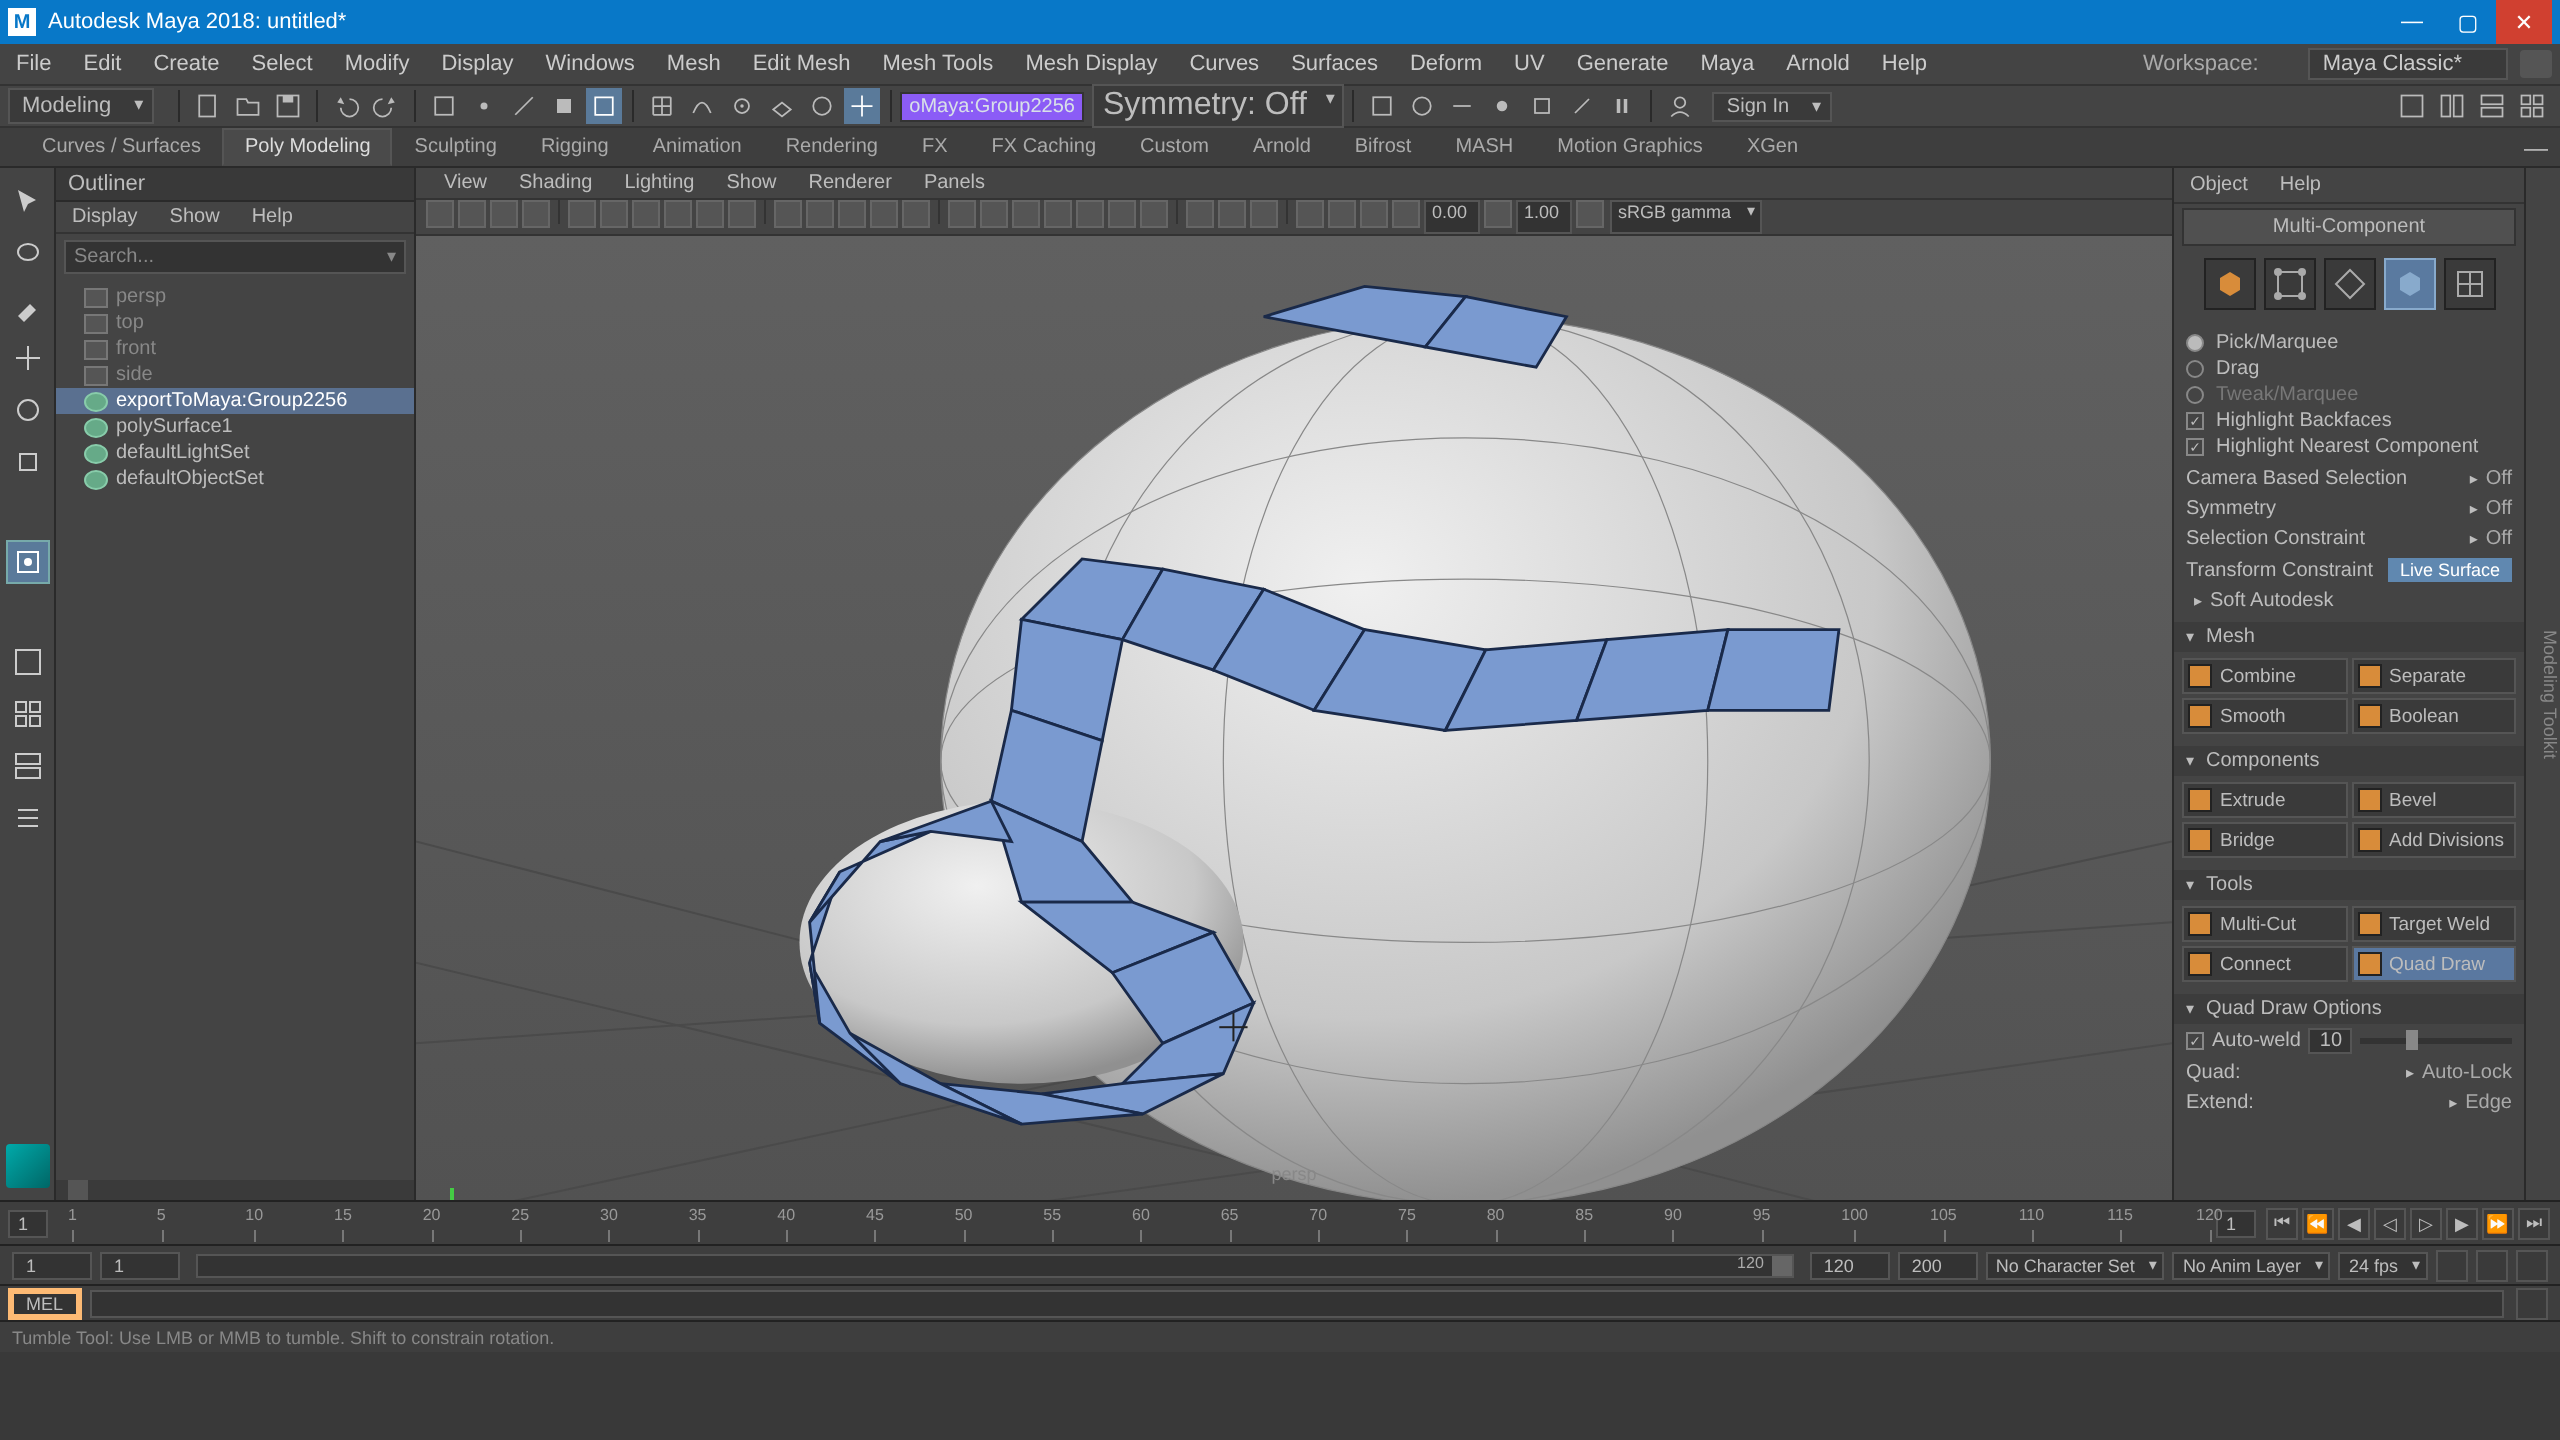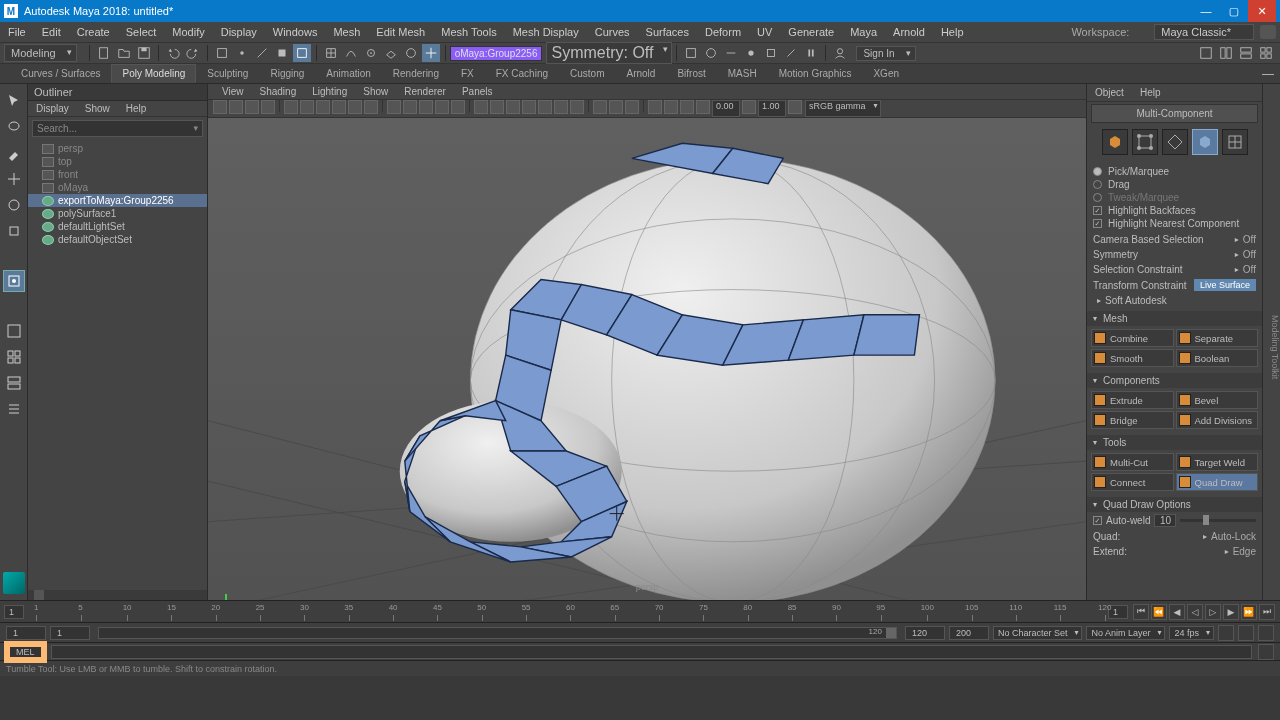--- a/index.html
+++ b/index.html
@@ -118,21 +118,21 @@
   .rangebar { height:20px; background:#3e3e3e; border-top:1px solid #222; display:flex; align-items:center; padding:0 4px; }
   .rfield { background:#333; border:1px solid #555; padding:1px 6px; font-size:9px; min-width:40px; margin:0 2px; }
   .rslider { flex:1; height:12px; background:#333; margin:0 6px; position:relative; border:1px solid #555; }
   .rslider .rthumb { position:absolute; right:0; width:10px; height:100%; background:#666; }
   .rslider .rlbl { position:absolute; right:14px; top:-1px; font-size:8px; color:#aaa; }
   .rsel { background:#333; border:1px solid #555; padding:1px 14px 1px 4px; font-size:9px; position:relative; margin:0 2px; min-width:70px; }
   .rsel::after { content:"▾"; position:absolute; right:3px; font-size:8px; }
   .rbicon { width:16px; height:16px; margin:0 2px; border:1px solid #555; background:#3a3a3a; }
   
   .cmdline { height:18px; background:#3e3e3e; border-top:1px solid #222; display:flex; align-items:center; padding:0 4px; }
-  .cmdline .mel { background:#333; border:6px solid #fdba74; padding:0 6px; font-size:9px;text-align:right; }
+  .cmdline .mel { background:#333; border:3px solid #fdba74; padding:0 6px; font-size:9px;text-align:right; }
   .cmdline .cmd-input { flex:1; height:14px; background:#333; border:1px solid #555; margin:0 4px; }
   .statusbar { height:16px; background:#3e3e3e; border-top:1px solid #222; display:flex; align-items:center; padding:0 6px; font-size:9px; color:#888; }
 </style>
 </head>
 <body>
 
 <div class="titlebar">
   <div class="logo">M</div>
   <div class="title">Autodesk Maya 2018: untitled*</div>
   <div class="win-controls">
@@ -438,21 +438,21 @@
       <div class="orow cam dim">
           <span class="oicon"></span>
           <span>top</span>
         </div>
       <div class="orow cam dim">
           <span class="oicon"></span>
           <span>front</span>
         </div>
       <div class="orow cam dim">
           <span class="oicon"></span>
-          <span>oMaya</span>
+          <span>side</span>
         </div>
       <div class="orow node sel">
           <span class="oicon"></span>
           <span>exportToMaya:Group2256</span>
         </div>
       <div class="orow node">
           <span class="oicon"></span>
           <span>polySurface1</span>
         </div>
       <div class="orow node">

